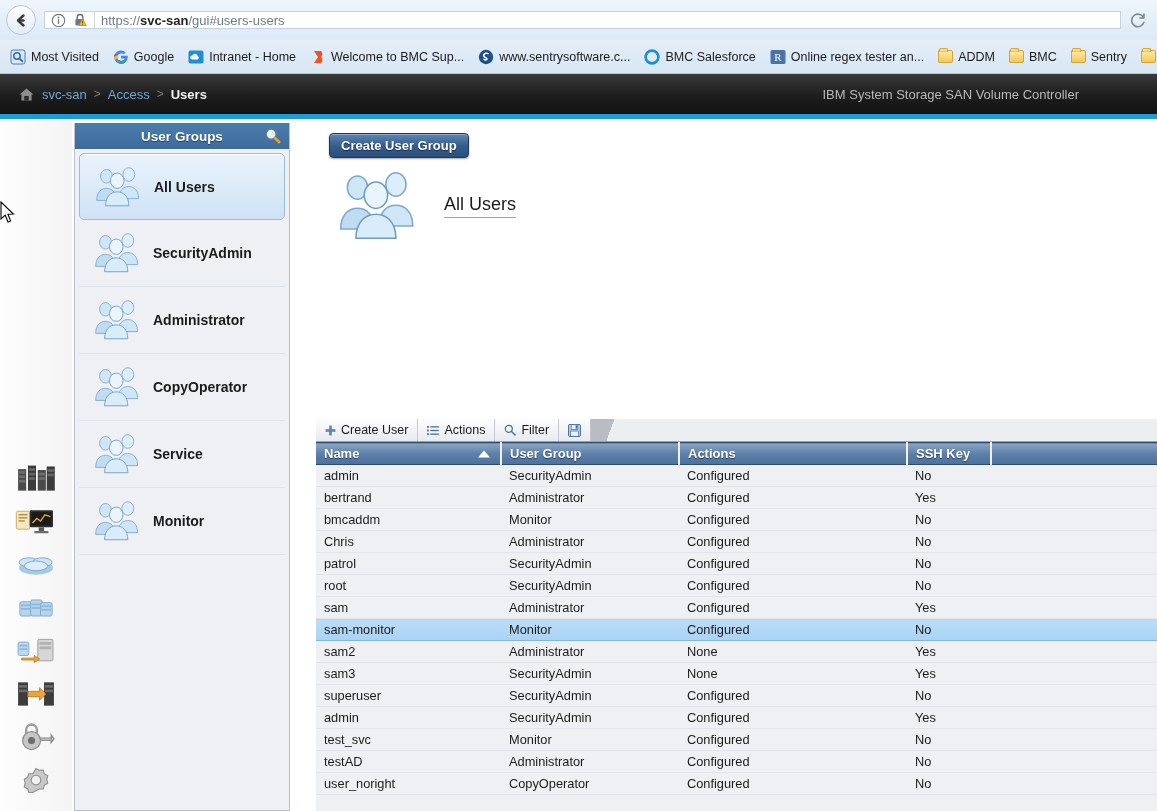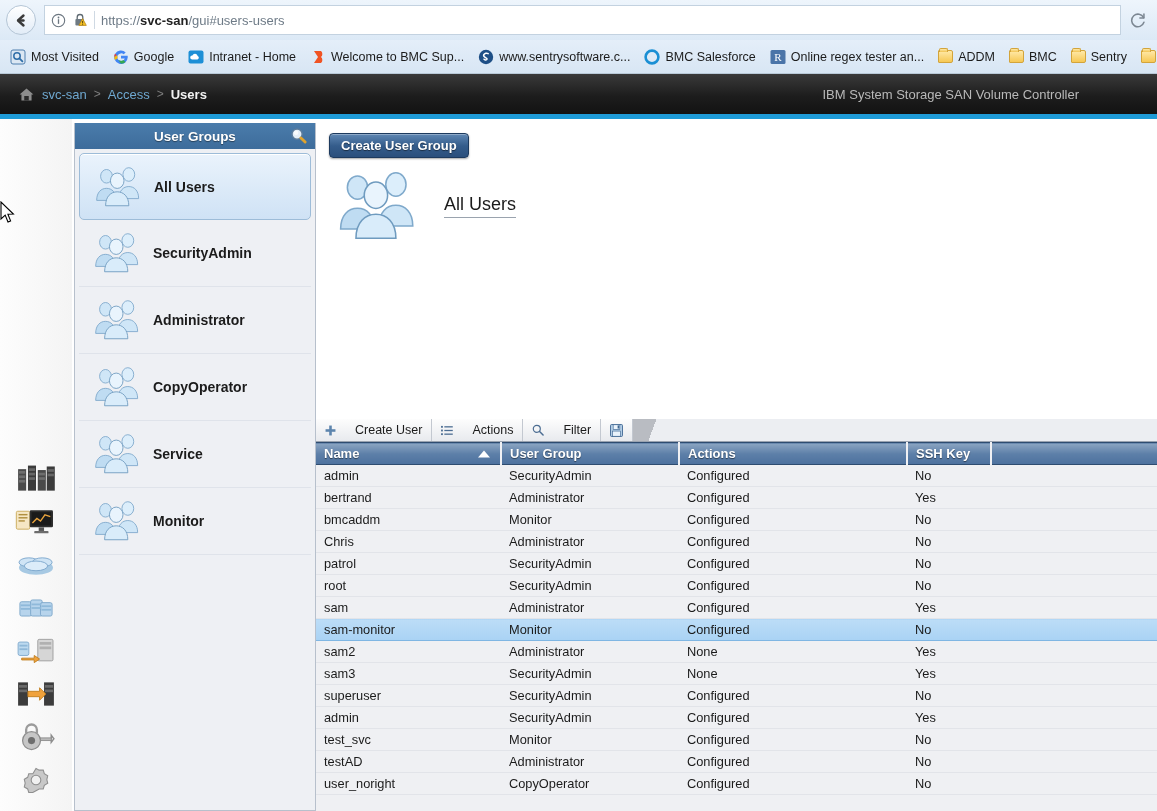--- a/index.html
+++ b/index.html
@@ -18,21 +18,21 @@
     background: linear-gradient(#eef5fc, #dce9f6);
     padding: 0 6px; gap: 4px;
   }
   .nav-btn {
     width: 30px; height: 30px; border-radius: 50%;
     display: flex; align-items: center; justify-content: center;
     border: 1px solid #b5c6d6; background: linear-gradient(#ffffff,#e2ecf7);
     cursor: pointer; flex: none;
   }
   .url-wrap {
-    flex: 1; height: 30px; background: #fff; border: 1px solid #c3d2e0;
+    flex: 1; height: 18px; background: #fff; border: 1px solid #c3d2e0;
     display: flex; align-items: center; gap: 6px; padding: 0 6px;
     margin-left: 4px;
   }
   .url-text { font-size: 13px; color: #6e7b87; white-space: nowrap; }
   .url-text b { color: #222; font-weight: bold; }
   .url-sep { width: 1px; height: 18px; background: #cfd9e3; }
   .reload-btn {
     width: 26px; height: 26px; display: flex; align-items: center;
     justify-content: center; cursor: pointer; flex: none;
   }
@@ -98,21 +98,21 @@
   #nav-rail {
     position: absolute; left: 0; top: 0; width: 72px; height: 692px;
     background: linear-gradient(to right,#fdfdfd,#f4f4f4);
     display: flex; flex-direction: column; align-items: center;
     padding-top: 343px; gap: 9px;
   }
   .rail-icon { width: 44px; height: 34px; cursor: pointer; display:block; }
 
   
   #groups-panel {
-    position: absolute; left: 74px; top: 4px; width: 242px; height: 688px;
+    position: absolute; left: 74px; top: 4px; width: 216px; height: 688px;
     background: #eef0f4;
     border: 1px solid #b7c0cc; border-top: none;
     display: flex; flex-direction: column;
   }
   #groups-header {
     height: 26px; background: linear-gradient(#4a7cab,#3d6c9b);
     display: flex; align-items: center; justify-content: center;
     position: relative; flex: none;
   }
   #groups-title {
@@ -159,21 +159,21 @@
   #table-region {
     position: absolute; left: 0; top: 300px; right: 0; bottom: 0;
     background: #eceef2;
   }
   #table-toolbar {
     height: 23px; display: flex; align-items: stretch;
     background: linear-gradient(#fdfdfd,#e8eaee);
     border-bottom: 1px solid #9aa3b0; position: relative;
   }
   .tb-btn {
-    display: flex; align-items: center; gap: 19px; padding: 0 9px;
+    display: flex; align-items: center; gap: 5px; padding: 0 9px;
     font-size: 12.5px; color: #1b1b1b; cursor: pointer;
     border-right: 1px solid #c3c8d0;
   }
   .tb-tail {
     flex: 1;
     background: linear-gradient(110deg,#b9bcc2 0 22px,#eceef2 22px);
   }
 
   table#users-table { width: 100%; border-collapse: collapse; table-layout: fixed; }
   #users-table thead th {

